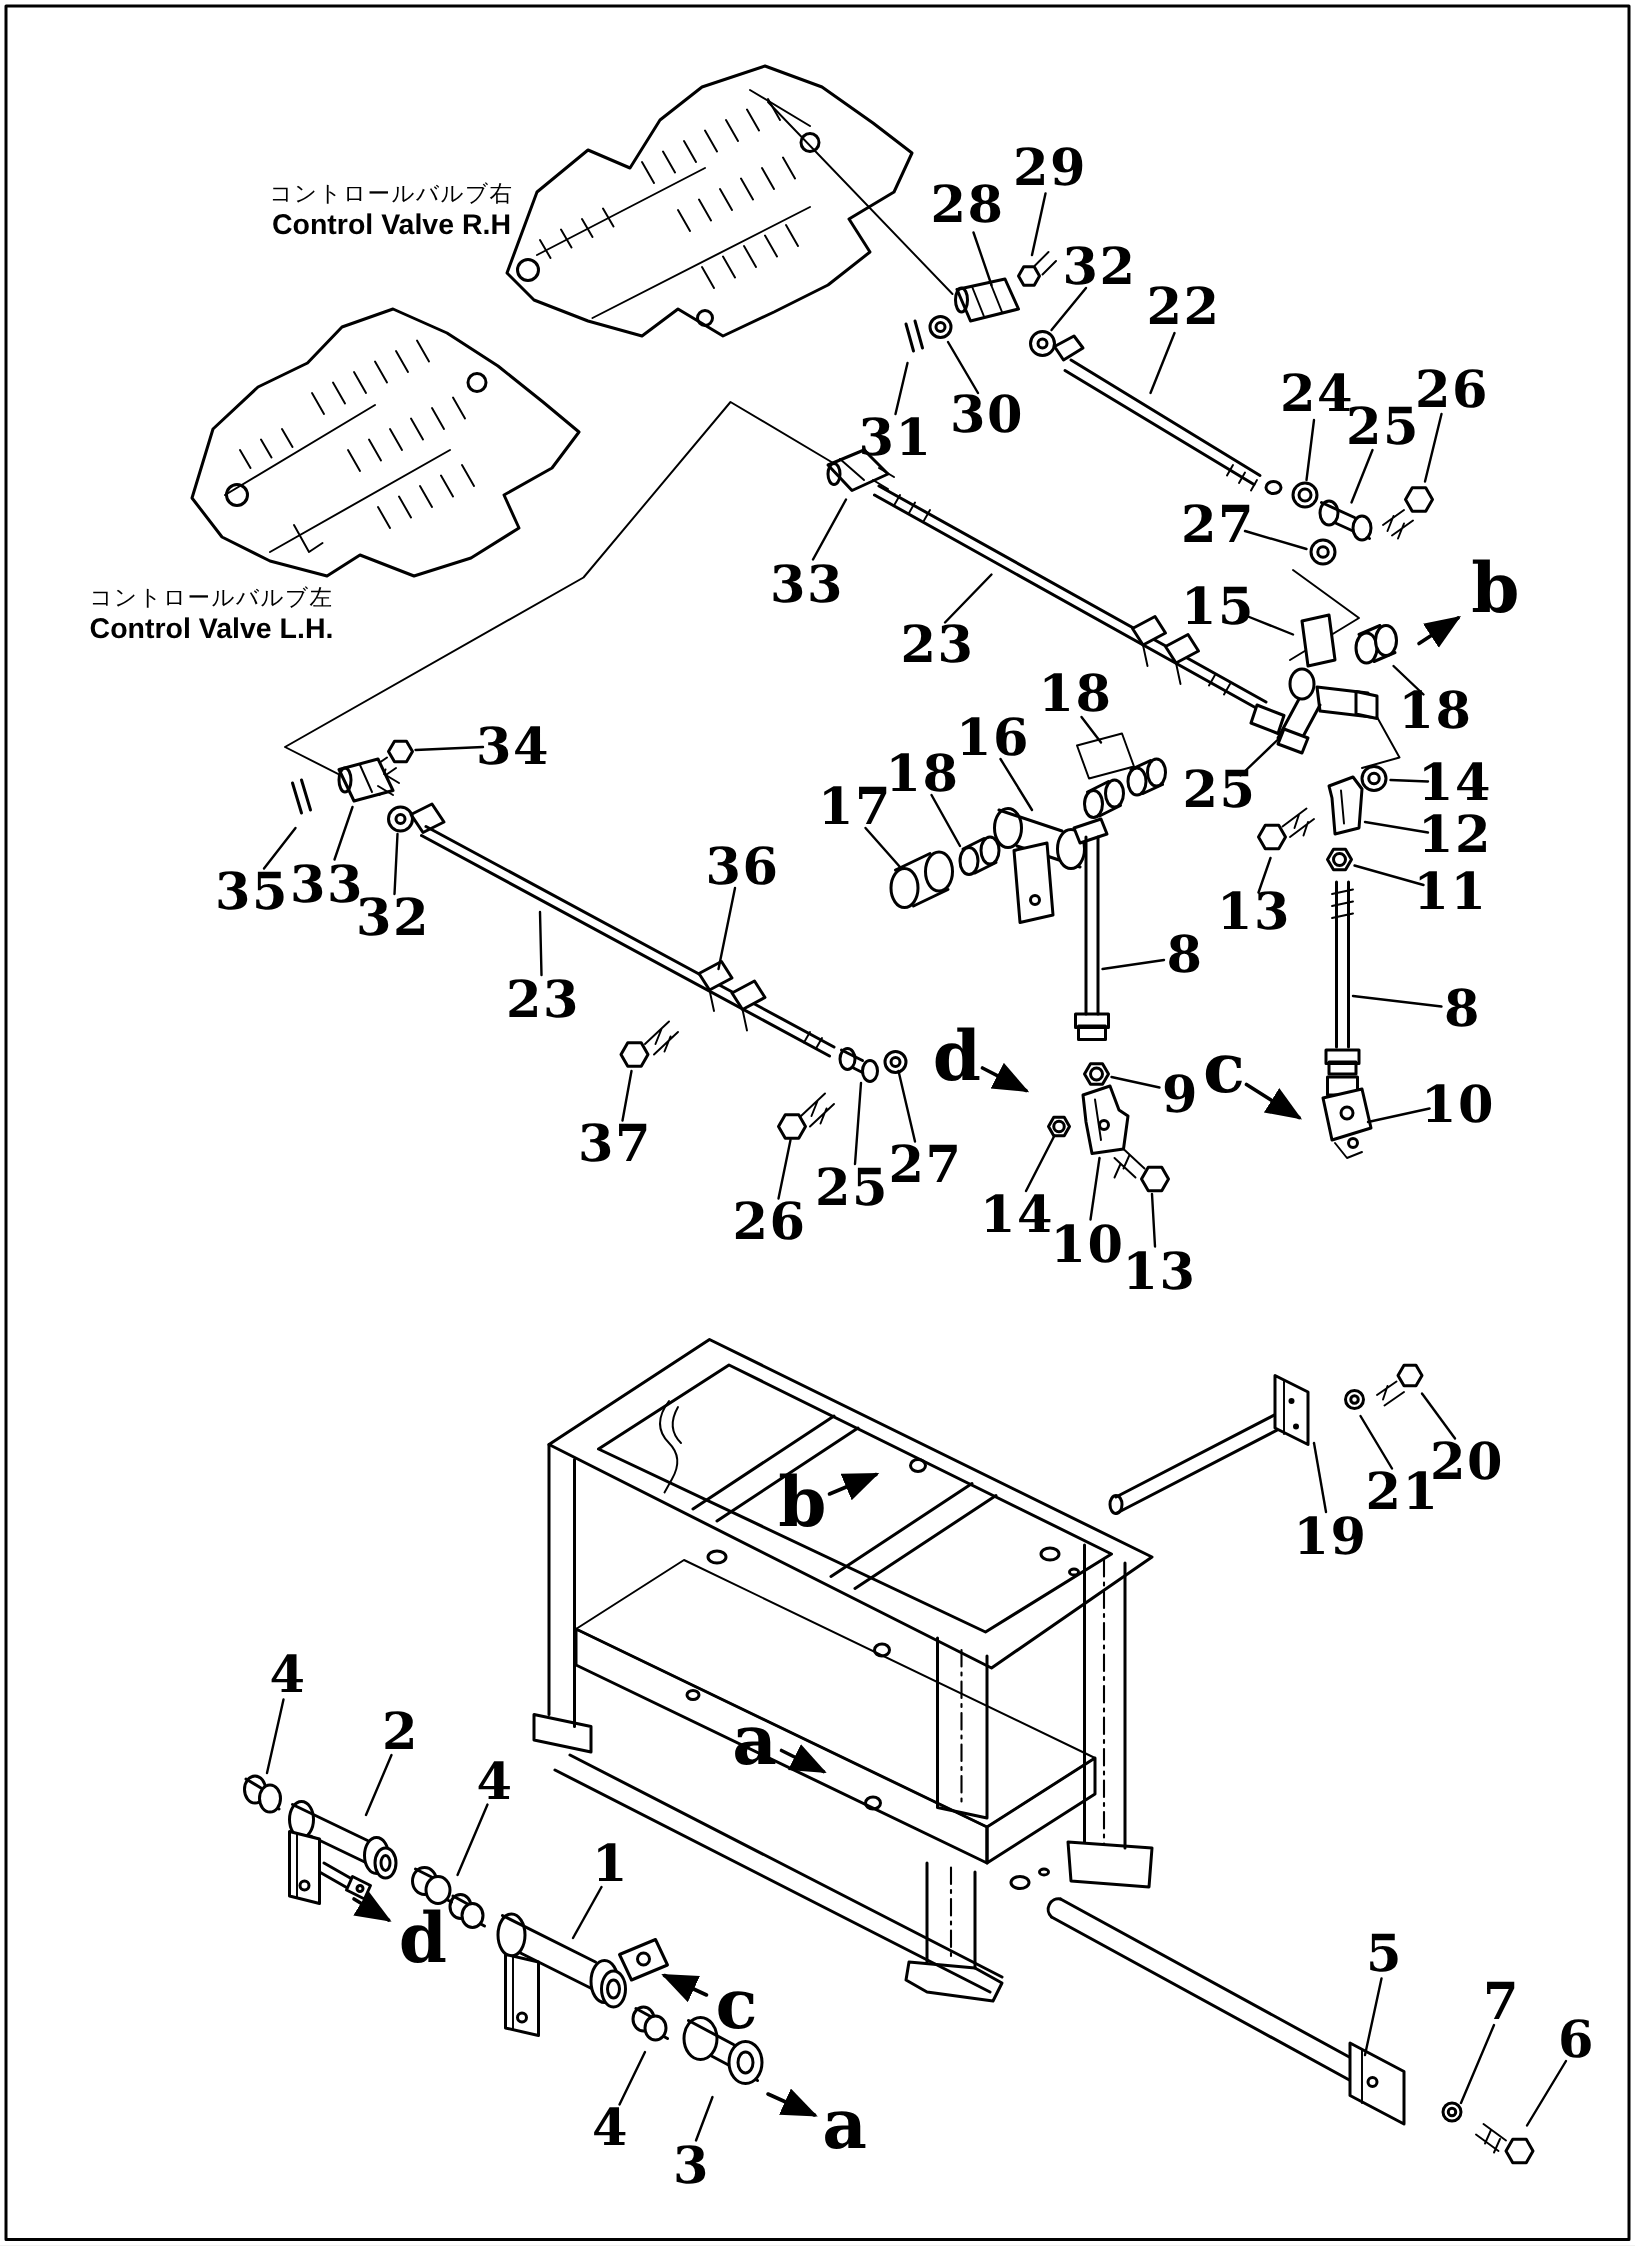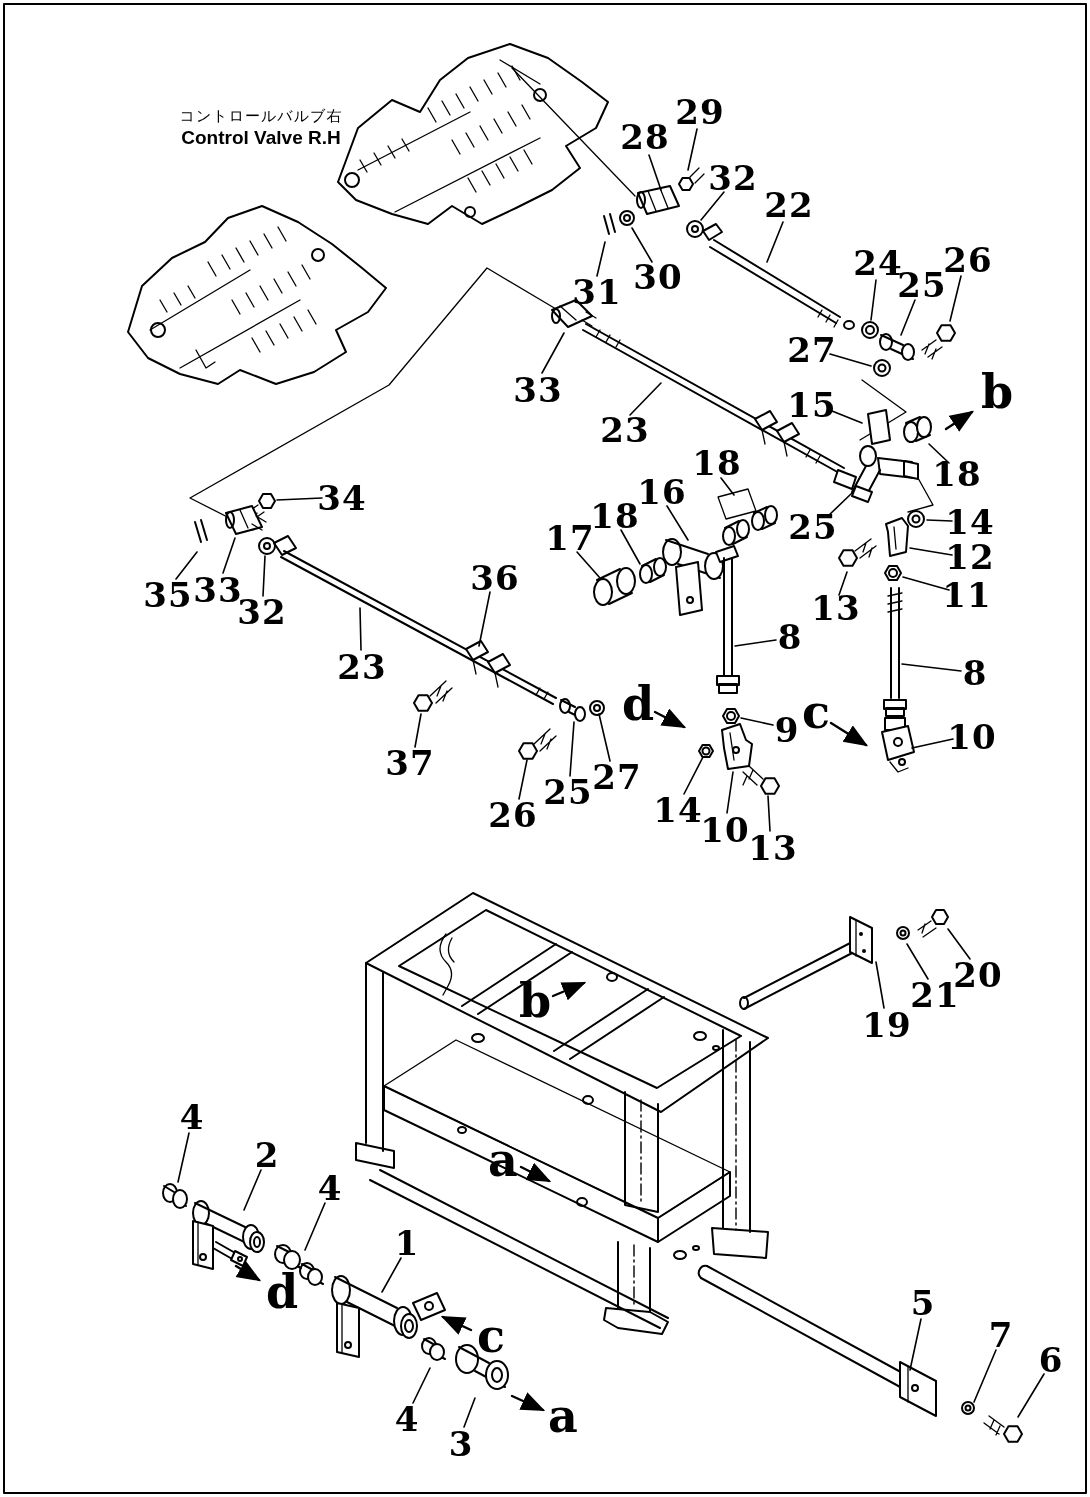--- a/index.html
+++ b/index.html
@@ -414,17 +414,21 @@
         <text x="535" y="1001" class="viewletter" dominant-baseline="central">b</text>
         <text x="503" y="1160" class="viewletter" dominant-baseline="central">a</text>
         <text x="563" y="1416" class="viewletter" dominant-baseline="central">a</text>
         <text x="816" y="712" class="viewletter" dominant-baseline="central">c</text>
         <text x="491" y="1336" class="viewletter" dominant-baseline="central">c</text>
         <text x="638" y="704" class="viewletter" dominant-baseline="central">d</text>
         <text x="282" y="1292" class="viewletter" dominant-baseline="central">d</text>
       </g>
 </svg>
 
-<div class="title" id="t-rh" style="left:163px;top:107px;width:196px;">
+<div class="title" id="t-rh" style="left:163px;top:120px;width:196px;">
   <div class="jp">コントロールバルブ右</div>
   <div class="en">Control Valve R.H</div>
 </div>
+<div class="title" id="t-lh" style="left:38px;top:389px;width:206px;">
+  <div class="jp">コントロールバルブ左</div>
+  <div class="en">Control Valve L.H.</div>
 </div>
+</div>
 
 </body></html>

